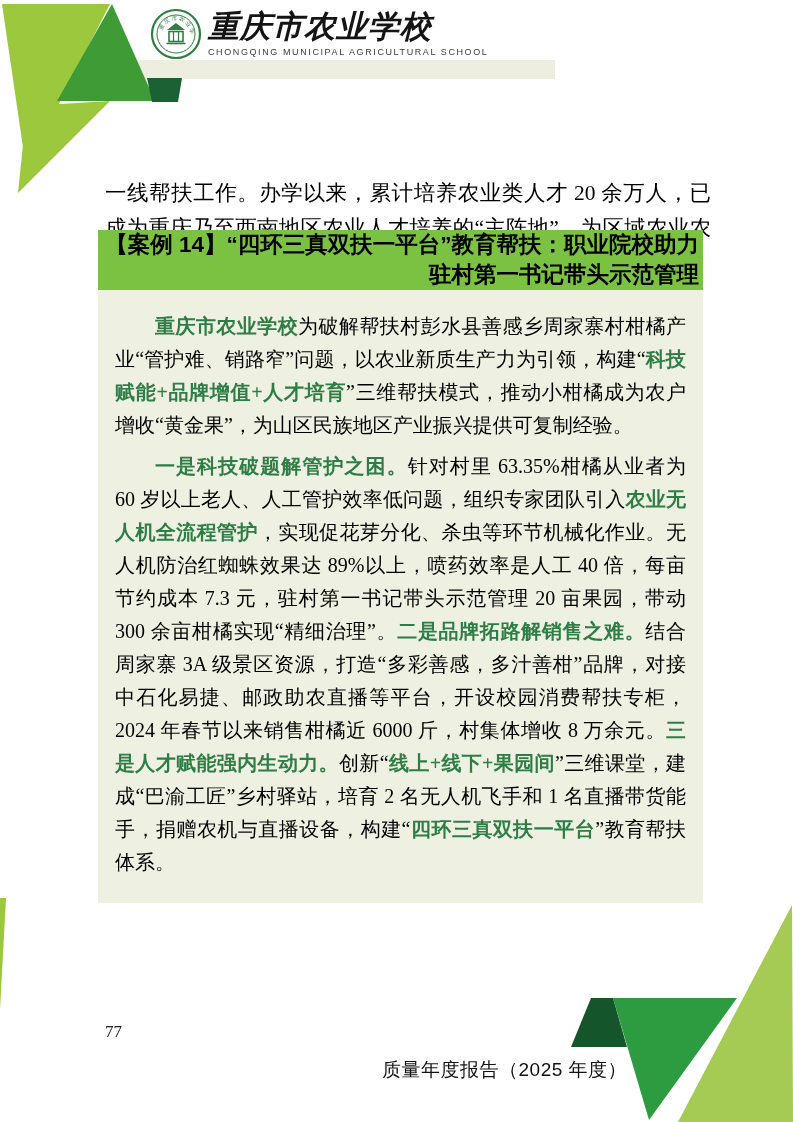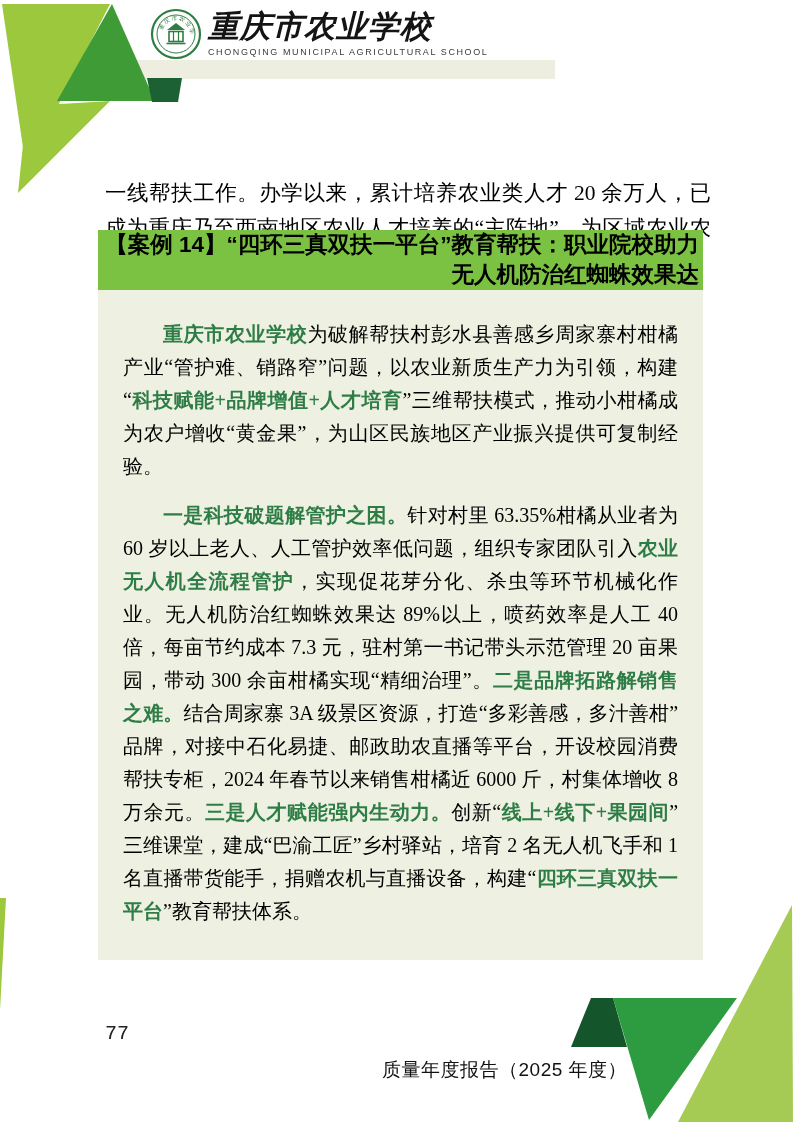--- a/index.html
+++ b/index.html
@@ -32,26 +32,26 @@
   .case-box{position:absolute;left:98px;top:230px;width:605px;z-index:1;}
   .case-title{
     background:#7cc242;color:#000;
     font-family:"Liberation Sans","DejaVu Sans",sans-serif;font-weight:bold;
     font-size:22.5px;line-height:30px;text-align:right;padding:0 4px;
   }
   .case-body{
     background:#eef0e1;padding:12px 9px 16px 9px;
     font-size:20px;line-height:33px;text-align:justify;
   }
-  .case-body p{margin:16px;text-indent:2em;}
+  .case-body p{margin:8px;text-indent:2em;}
   .seg-g{color:#2e7d46;font-weight:bold;}
   
   .page-num{
     position:absolute;left:105px;top:1022px;z-index:1;
-    font-family:Liberation Mono, monospace;font-size:20px;color:#222;text-align:right;
+    font-family:Liberation Serif, serif;font-size:17px;color:#222;text-align:right;
   }
   .report-title{
     position:absolute;left:382px;top:1057px;z-index:1;
     font-family:"Liberation Sans","DejaVu Sans",sans-serif;font-size:19px;color:#111;
     letter-spacing:0.5px;
     text-align:center;
   }
 </style>
 </head>
 <body>
@@ -94,21 +94,21 @@
       <div class="logo-cn">重庆市农业学校</div>
       <div class="logo-en">CHONGQING MUNICIPAL AGRICULTURAL SCHOOL</div>
     </div>
   </div>
 
   <div class="intro">一线帮扶工作。办学以来，累计培养农业类人才 20 余万人，已成为重庆乃至西南地区农业人才培养的“主阵地”，为区域农业农村现代化和乡村振兴战略实施提供坚实人才保障与技能支撑。</div>
 
   <div class="case-box">
     <div class="case-title">
       <div>【案例 14】“四环三真双扶一平台”教育帮扶：职业院校助力</div>
-      <div>无人机防治红蜘蛛效果达</div>
+      <div>驻村第一书记带头示范管理</div>
     </div>
     <div class="case-body">
       <p>
         <span class="seg-g">重庆市农业学校</span><span>为破解帮扶村彭水县善感乡周家寨村柑橘产业“管护难、销路窄”问题，以农业新质生产力为引领，构建“</span><span class="seg-g">科技赋能+品牌增值+人才培育</span><span>”三维帮扶模式，推动小柑橘成为农户增收“黄金果”，为山区民族地区产业振兴提供可复制经验。</span>
       </p>
       <p>
         <span class="seg-g">一是科技破题解管护之困。</span><span>针对村里 63.35%柑橘从业者为 60 岁以上老人、人工管护效率低问题，组织专家团队引入</span><span class="seg-g">农业无人机全流程管护</span><span>，实现促花芽分化、杀虫等环节机械化作业。无人机防治红蜘蛛效果达 89%以上，喷药效率是人工 40 倍，每亩节约成本 7.3 元，驻村第一书记带头示范管理 20 亩果园，带动 300 余亩柑橘实现“精细治理”。</span><span class="seg-g">二是品牌拓路解销售之难。</span><span>结合周家寨 3A 级景区资源，打造“多彩善感，多汁善柑”品牌，对接中石化易捷、邮政助农直播等平台，开设校园消费帮扶专柜，2024 年春节以来销售柑橘近 6000 斤，村集体增收 8 万余元。</span><span class="seg-g">三是人才赋能强内生动力。</span><span>创新“</span><span class="seg-g">线上+线下+果园间</span><span>”三维课堂，建成“巴渝工匠”乡村驿站，培育 2 名无人机飞手和 1 名直播带货能手，捐赠农机与直播设备，构建“</span><span class="seg-g">四环三真双扶一平台</span><span>”教育帮扶体系。</span>
       </p>
     </div>
   </div>

